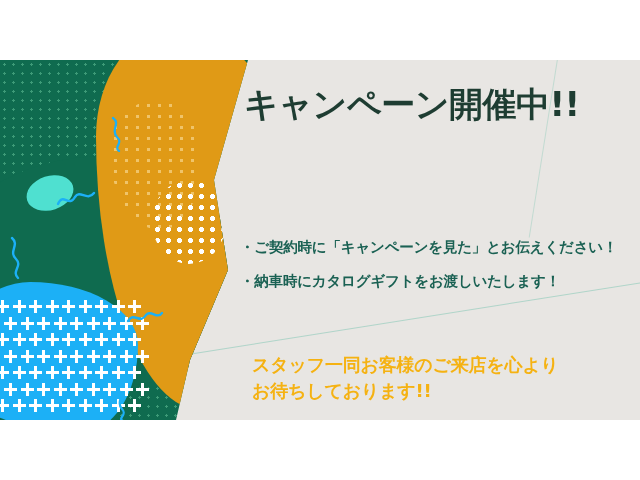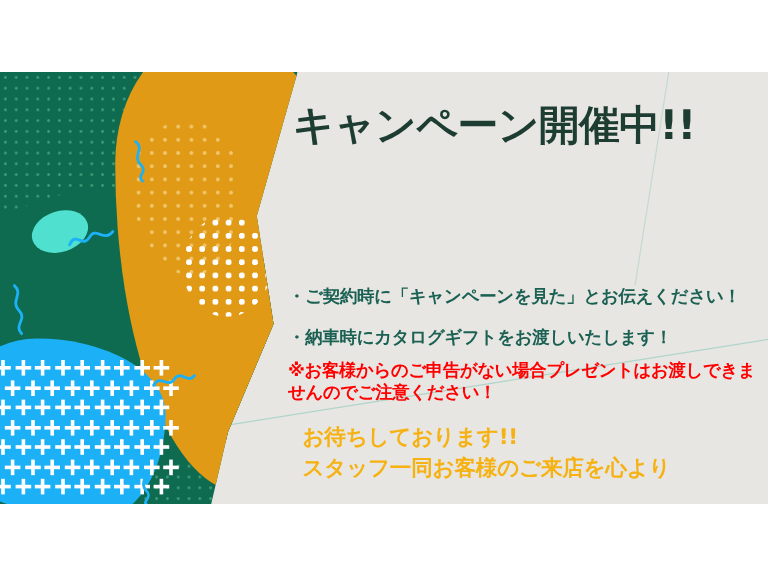--- a/index.html
+++ b/index.html
@@ -373,22 +373,21 @@
     <div class="text-col">
 
       <div class="headline">キャンペーン開催中!!</div>
 
 
 
       <div class="bullet bullet-2">・納車時にカタログギフトをお渡しいたします！</div>
 
       <div class="bullet bullet-1">・ご契約時に「キャンペーンを見た」とお伝えください！</div>
 
-      <div class="warning">※お客様からのご申告がない場合プレゼントはお渡しできませんのでご注意ください！</div>
 
       <div class="closing">
+        <div>スタッフ一同お客様のご来店を心より</div>
         <div>お待ちしております!!</div>
-        <div>スタッフ一同お客様のご来店を心より</div>
       </div>
 
     </div>
   </div>
 </div>
 
 </body></html>

